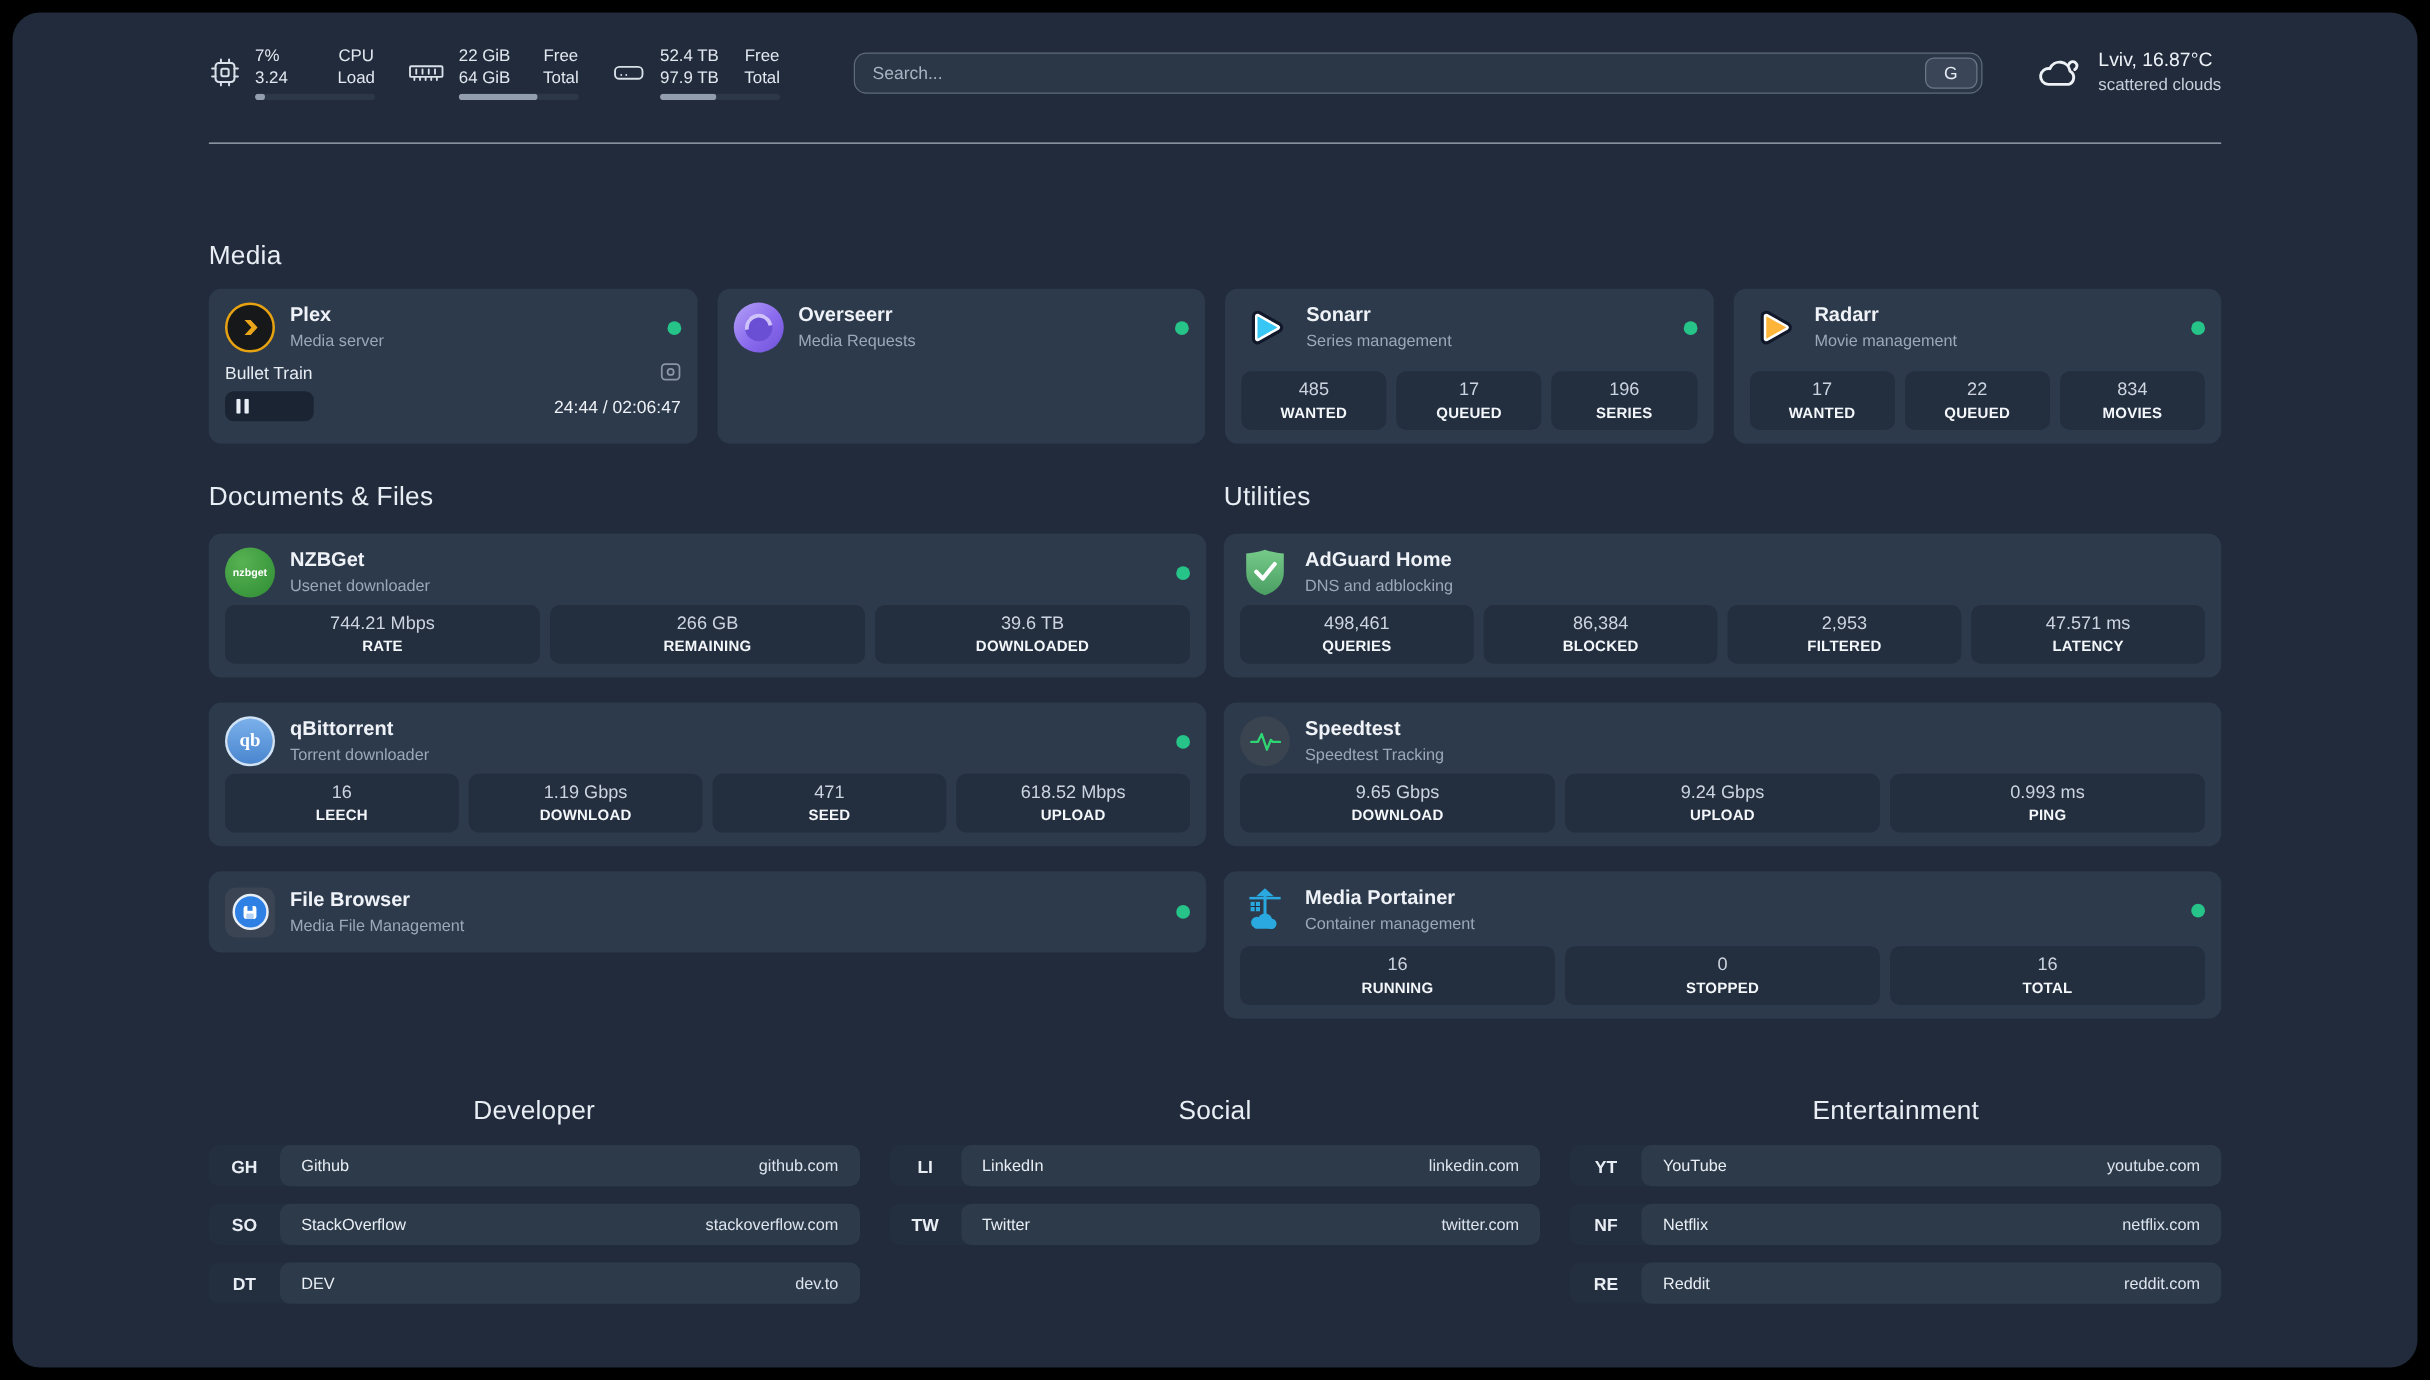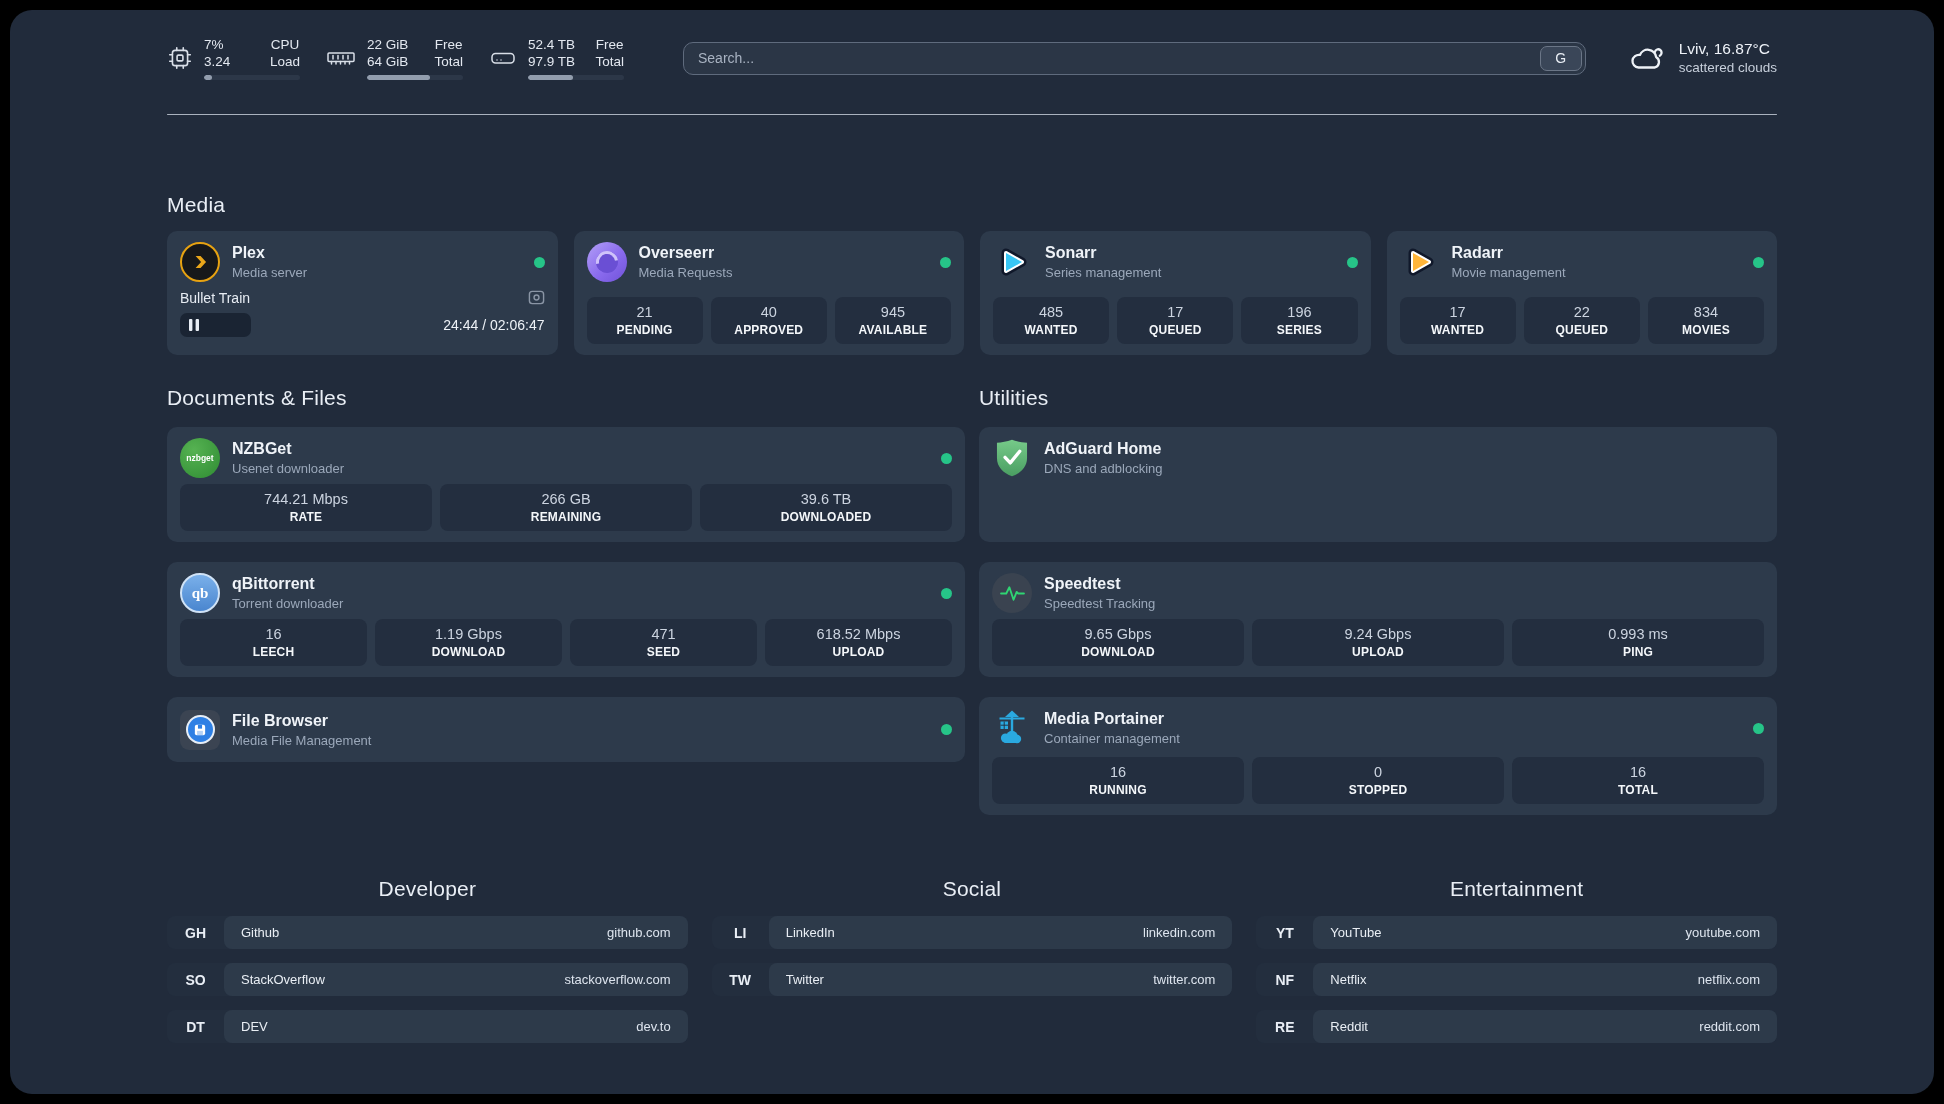--- a/index.html
+++ b/index.html
@@ -224,34 +224,20 @@
       <div class="card-head">
         <div class="app-icon ovs-bg">
             <div class="ovs-pupil"></div>
           </div>
         <div class="card-titles">
           <div class="card-title">Overseerr</div>
           <div class="card-sub">Media Requests</div>
         </div>
         <span class="dot"></span>
       </div>
-      <div class="stats">
-        <div class="stat">
-          <div class="stat-val">21</div>
-          <div class="stat-lab">PENDING</div>
-        </div>
-        <div class="stat">
-          <div class="stat-val">40</div>
-          <div class="stat-lab">APPROVED</div>
-        </div>
-        <div class="stat">
-          <div class="stat-val">945</div>
-          <div class="stat-lab">AVAILABLE</div>
-        </div>
-      </div>
     </div>
 
     <div class="card h124">
       <div class="card-head">
         <div class="app-icon tri-icon">
           <svg width="40" height="40" viewBox="0 0 40 40">
             <path d="M13 11 L29 20 L13 29 Z" fill="none" stroke="#10182a" stroke-width="9" stroke-linejoin="round"></path>
             <path d="M13 11 L29 20 L13 29 Z" fill="#38c6f4" stroke="#ffffff" stroke-width="4" stroke-linejoin="round" paint-order="stroke"></path>
           </svg>
         </div>
@@ -406,20 +392,38 @@
                       <stop offset="1" stop-color="#4a9e62"></stop>
                     </linearGradient>
                   </defs>
                 <path d="M12 1.5c3.2 1.2 6.6 1.7 9.5 1.9V13c0 5.6-3.9 9.6-9.5 11.5C6.4 22.6 2.5 18.6 2.5 13V3.4C5.4 3.2 8.8 2.7 12 1.5z" fill="url(#ag)"></path>
                 <path d="M7.6 12.6l3.3 3.5 6-7.4" fill="none" stroke="#fff" stroke-width="2.1" stroke-linecap="round" stroke-linejoin="round"></path>
               </svg>
             </div>
             <div class="card-titles">
               <div class="card-title">AdGuard Home</div>
               <div class="card-sub">DNS and adblocking</div>
+            </div>
+          </div>
+          <div class="stats">
+            <div class="stat">
+              <div class="stat-val">498,461</div>
+              <div class="stat-lab">QUERIES</div>
+            </div>
+            <div class="stat">
+              <div class="stat-val">86,384</div>
+              <div class="stat-lab">BLOCKED</div>
+            </div>
+            <div class="stat">
+              <div class="stat-val">2,953</div>
+              <div class="stat-lab">FILTERED</div>
+            </div>
+            <div class="stat">
+              <div class="stat-val">47.571 ms</div>
+              <div class="stat-lab">LATENCY</div>
             </div>
           </div>
         </div>
 
         <div class="card h114">
           <div class="card-head">
             <div class="app-icon st-bg">
               <svg width="25" height="19" viewBox="0 0 24 18" fill="none" stroke="#2fd573" stroke-width="1.8" stroke-linecap="round" stroke-linejoin="round">
                 <path d="M1 9h5l3-6 4 12 3-7.5 1.5 1.5h5.5"></path>
               </svg>

